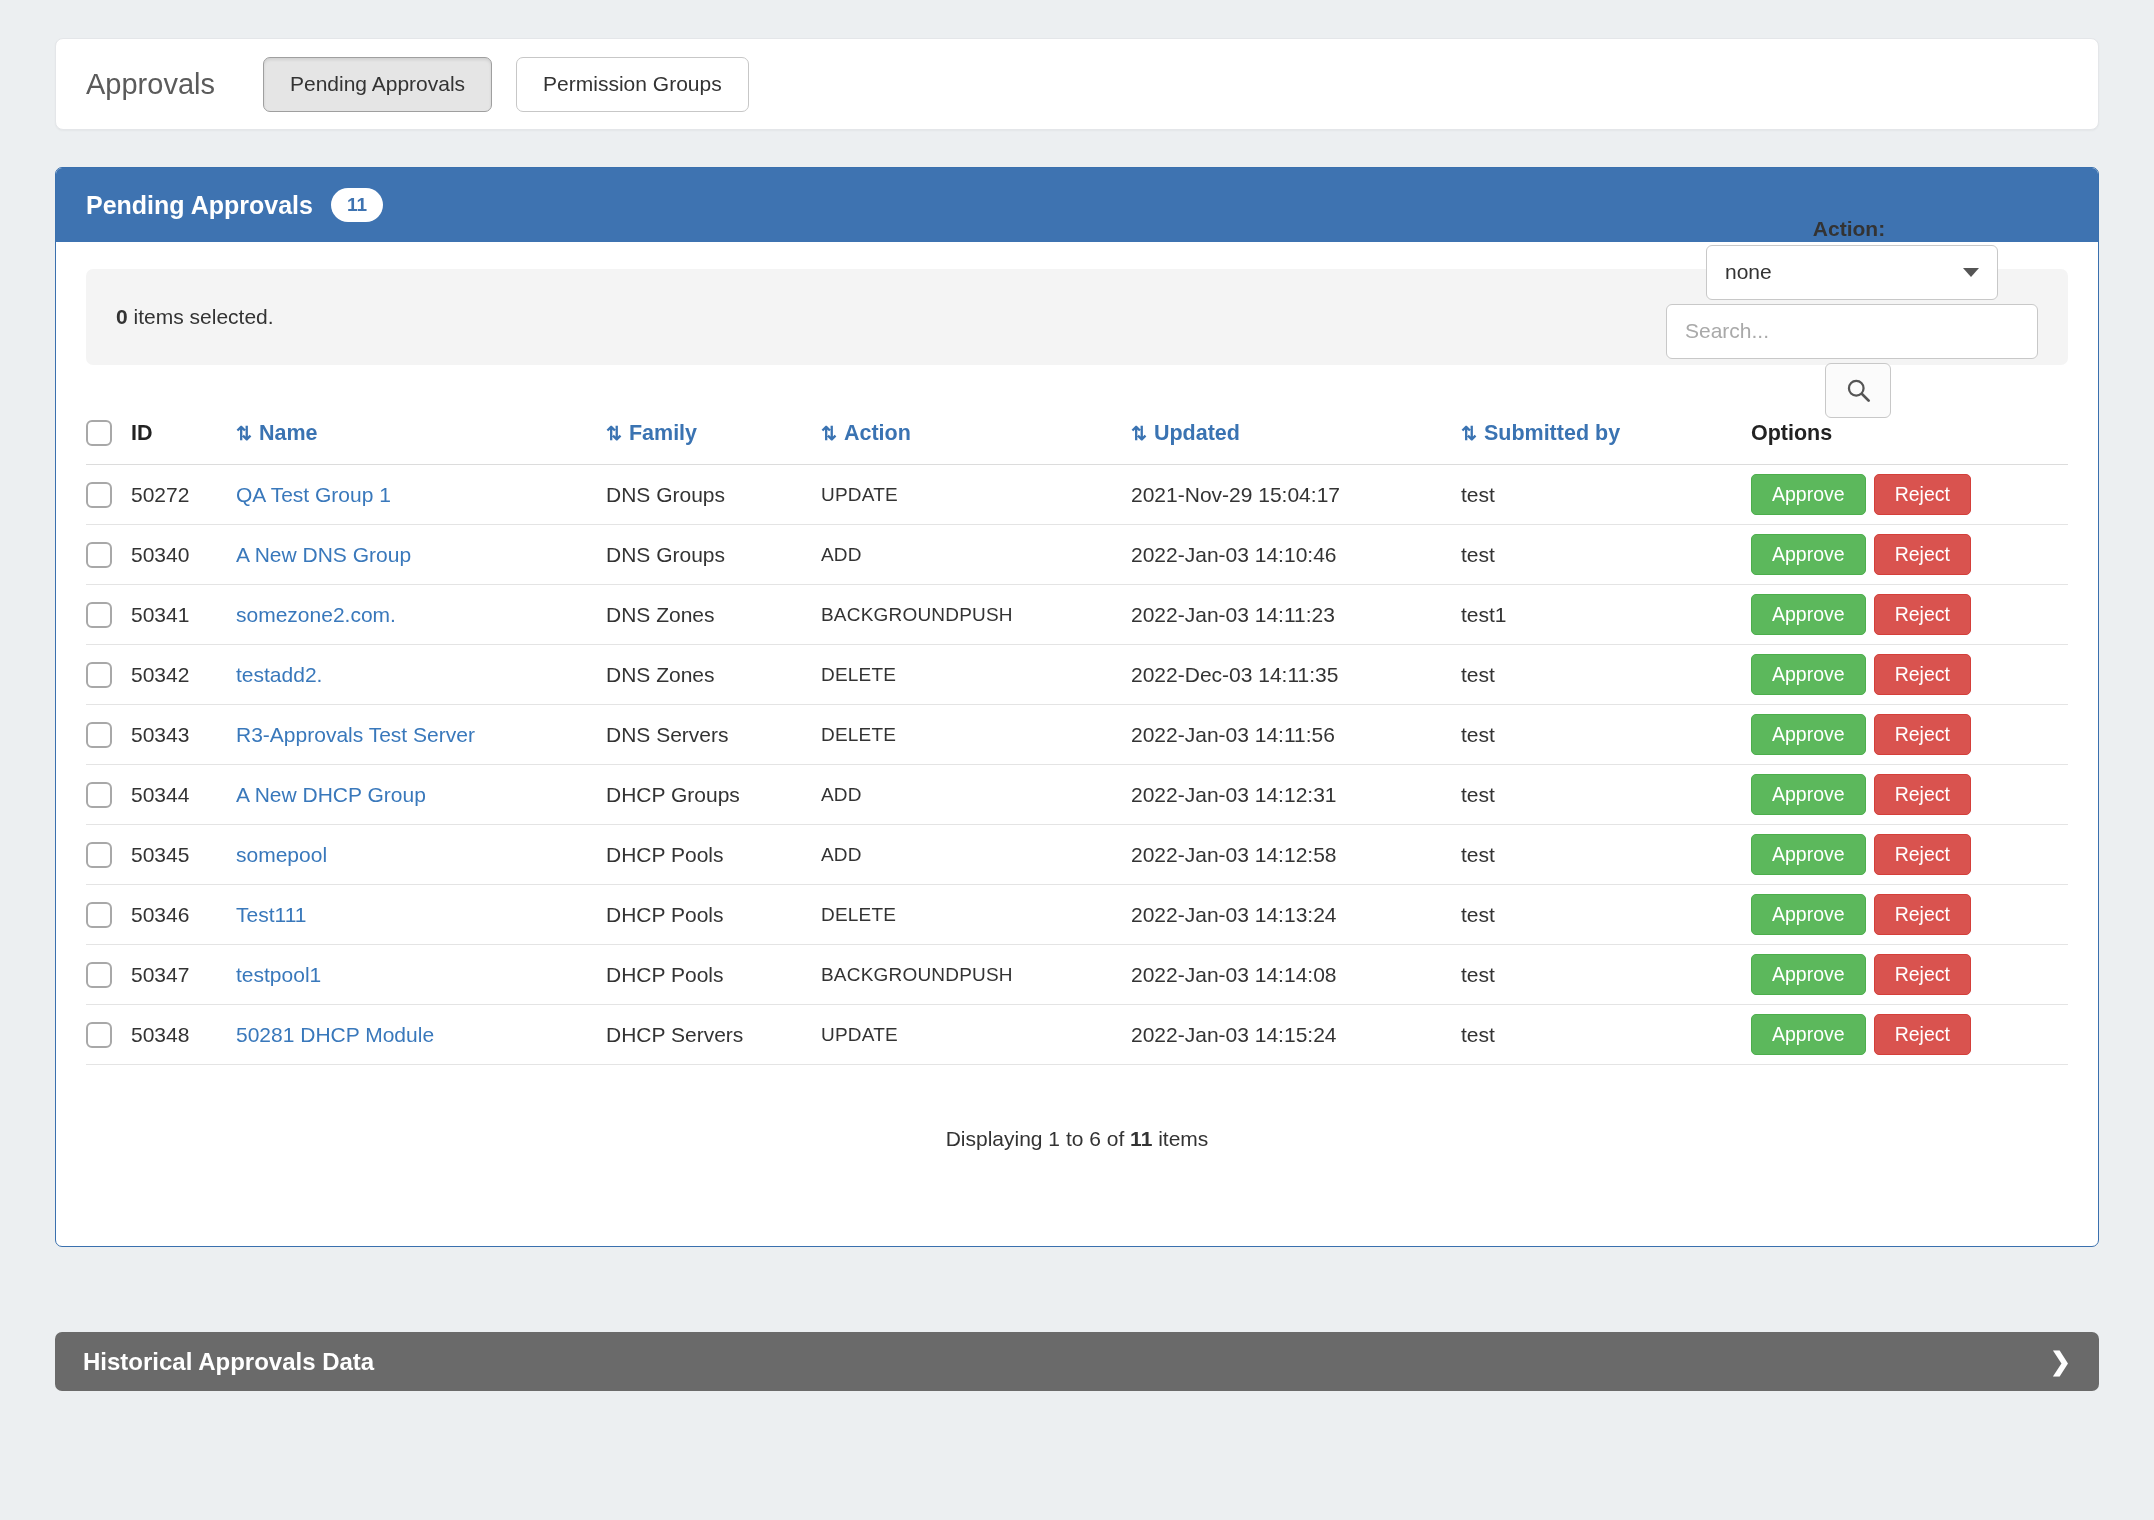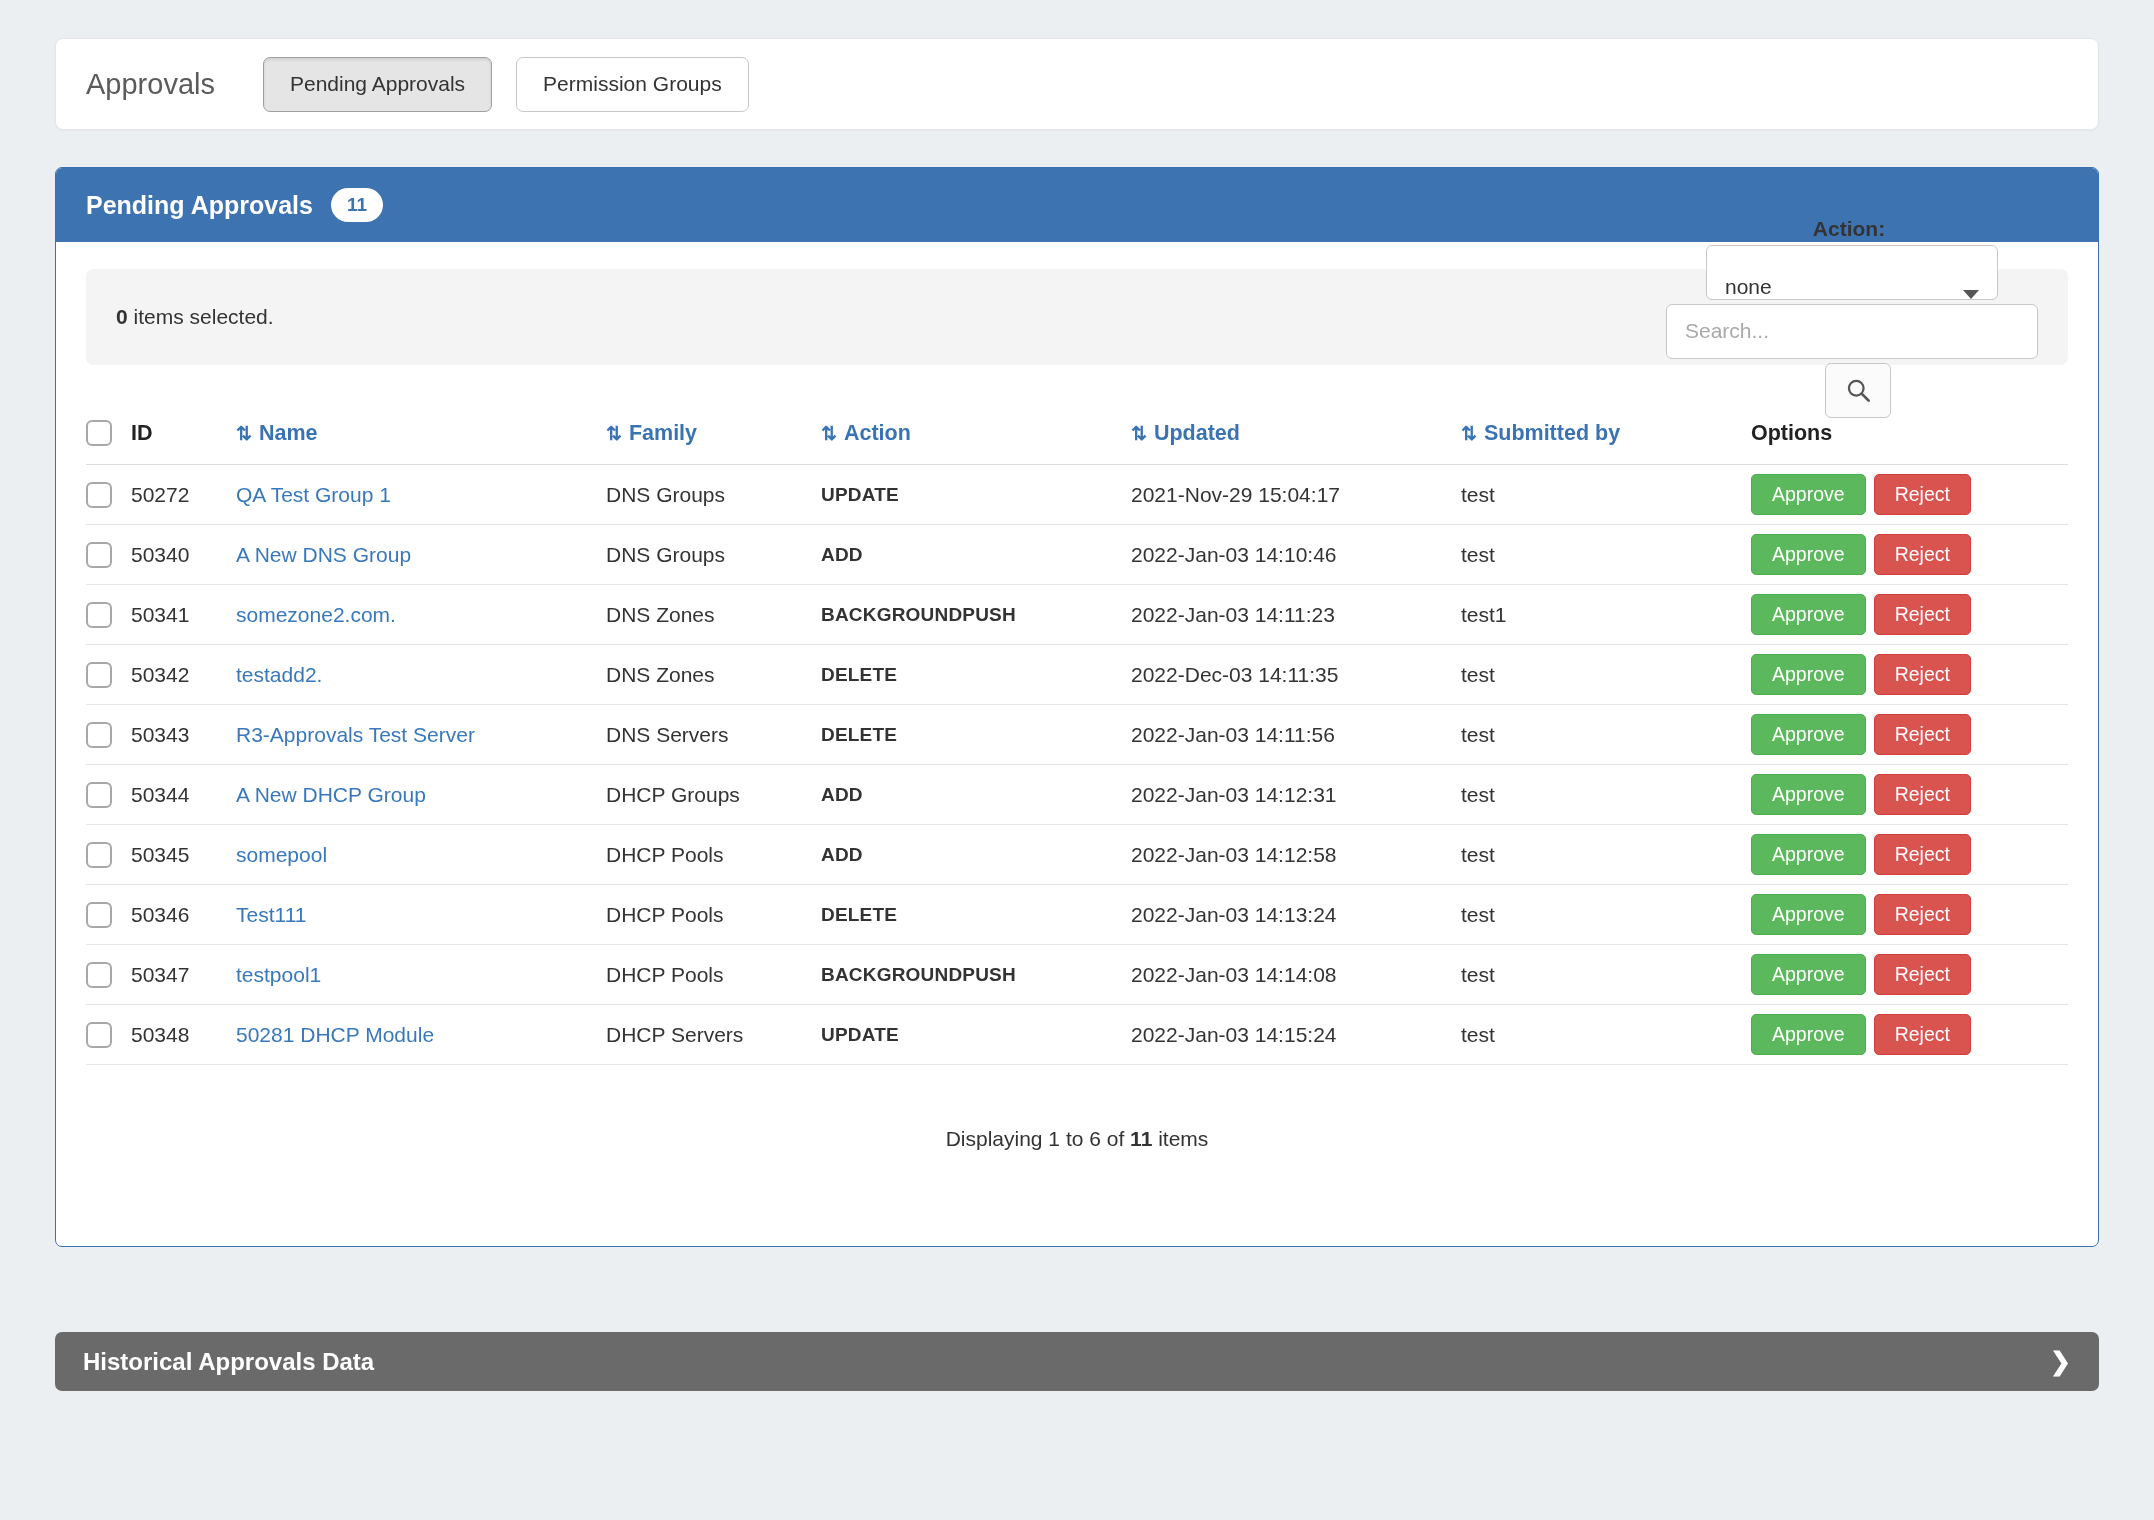--- a/index.html
+++ b/index.html
@@ -93,21 +93,21 @@
   .selected-info b { font-weight: bold; }
   .toolbar-right { display: flex; align-items: center; gap: 4px; flex-direction: column; }
   .action-label { font-weight: bold; margin-right: 6px; }
   .select {
     width: 292px;
     height: 55px;
     background: #fff;
     border: 1px solid #c8c8c8;
     border-radius: 6px;
     display: flex;
-    align-items: flex-end;
+    align-items: center;
     justify-content: space-between;
     padding: 0 18px;
     cursor: pointer;
   }
   .caret {
     width: 0; height: 0;
     border-left: 8px solid transparent;
     border-right: 8px solid transparent;
     border-top: 9px solid #555;
   }
@@ -178,21 +178,21 @@
     width: 26px;
     height: 26px;
     border: 2px solid #a8a8a8;
     border-radius: 6px;
     background: #fff;
     margin: 0;
     display: block;
     cursor: pointer;
   }
   a.name-link { color: #3978bb; text-decoration: none; cursor: pointer; }
-  td.cell-action { font-weight: bold; font-size: 19px; letter-spacing: .2px; }
+  td.cell-action { font-weight: normal; font-size: 19px; letter-spacing: .2px; }
   .btn {
     font-family: "Liberation Sans", sans-serif;
     font-size: 19.5px;
     color: #fff;
     border-radius: 5px;
     padding: 8px 20px;
     cursor: pointer;
   }
   .btn-approve { background: #5cb85c; border: 1px solid #4cae4c; margin-right: 8px; }
   .btn-reject  { background: #d9534f; border: 1px solid #d43f3a; }

